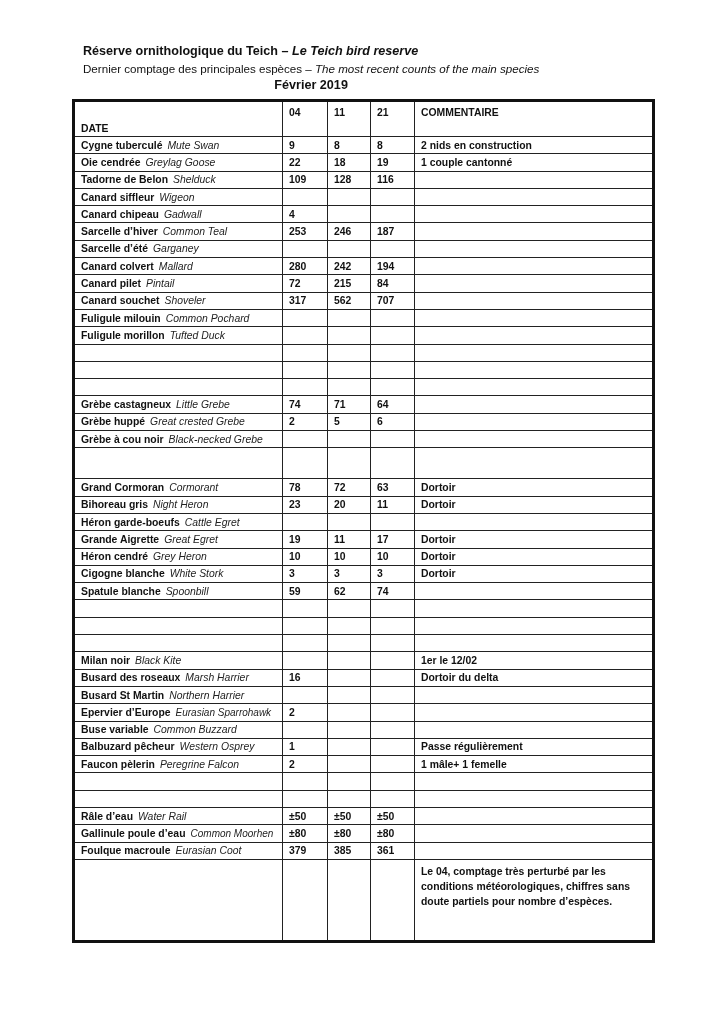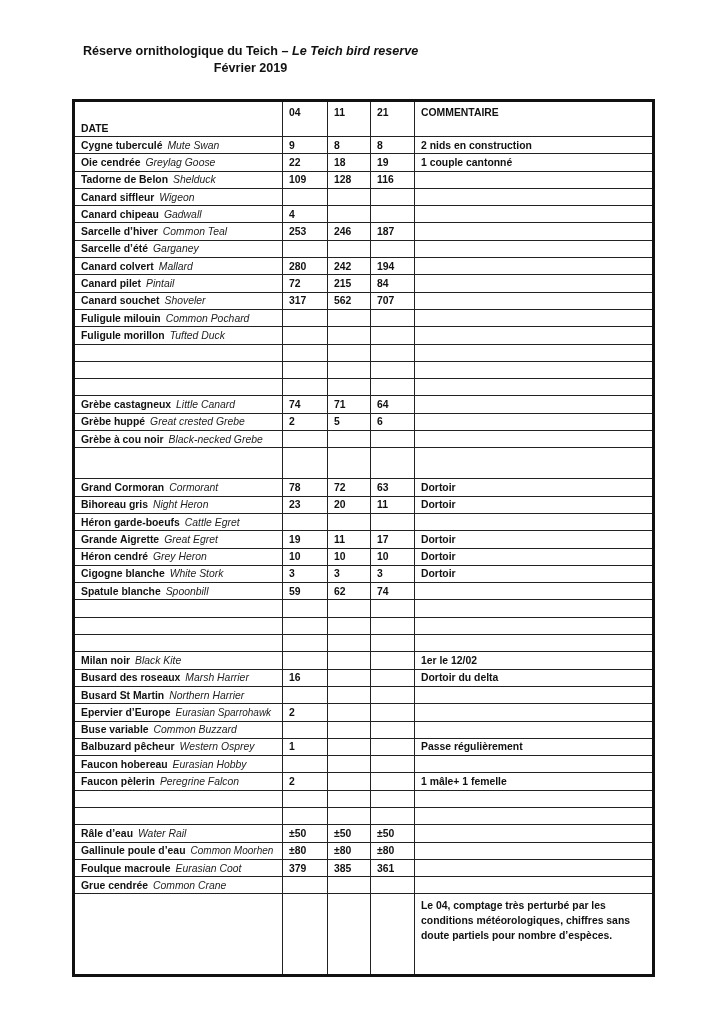--- a/index.html
+++ b/index.html
@@ -21,20 +21,21 @@
   tr.head td.name { vertical-align: bottom; padding-bottom: 0; }
   tr.tall td { height: 30px; }
   tr.notes td { height: 76px; vertical-align: top; padding-top: 4px; }
   td.note { white-space: normal; line-height: 15px; padding-right: 8px; }
 </style>
 </head>
 <body>
 
 <div class="hdr">
   <div class="l1"><span>Réserve ornithologique du Teich – </span><i>Le Teich bird reserve</i></div>
+  <div class="l2"><span>Dernier comptage des principales espèces – </span><i>The most recent counts of the main species</i></div>
   <div class="l3">Février 2019</div>
 </div>
 
 <table>
   <colgroup>
     <col style="width:209px">
       <col style="width:45px">
       <col style="width:43px">
       <col style="width:44px">
       <col style="width:239px">
@@ -146,21 +147,21 @@
         <td></td>
       </tr>
       <tr>
         <td class="name"><span></span><span class="en"></span></td>
         <td></td>
         <td></td>
         <td></td>
         <td></td>
       </tr>
       <tr>
-        <td class="name"><span>Grèbe castagneux</span><span class="en">Little Canard</span></td>
+        <td class="name"><span>Grèbe castagneux</span><span class="en">Little Grebe</span></td>
         <td>74</td>
         <td>71</td>
         <td>64</td>
         <td></td>
       </tr>
       <tr>
         <td class="name"><span>Grèbe huppé</span><span class="en">Great crested Grebe</span></td>
         <td>2</td>
         <td>5</td>
         <td>6</td>
@@ -286,27 +287,20 @@
         <td></td>
       </tr>
       <tr>
         <td class="name"><span>Balbuzard pêcheur</span><span class="en">Western Osprey</span></td>
         <td>1</td>
         <td></td>
         <td></td>
         <td>Passe régulièrement</td>
       </tr>
       <tr>
-        <td class="name"><span>Faucon hobereau</span><span class="en">Eurasian Hobby</span></td>
-        <td></td>
-        <td></td>
-        <td></td>
-        <td></td>
-      </tr>
-      <tr>
         <td class="name"><span>Faucon pèlerin</span><span class="en">Peregrine Falcon</span></td>
         <td>2</td>
         <td></td>
         <td></td>
         <td>1 mâle+ 1 femelle</td>
       </tr>
       <tr>
         <td class="name"><span></span><span class="en"></span></td>
         <td></td>
         <td></td>
@@ -334,27 +328,20 @@
         <td>±80</td>
         <td></td>
       </tr>
       <tr>
         <td class="name"><span>Foulque macroule</span><span class="en">Eurasian Coot</span></td>
         <td>379</td>
         <td>385</td>
         <td>361</td>
         <td></td>
       </tr>
-      <tr>
-        <td class="name"><span>Grue cendrée</span><span class="en">Common Crane</span></td>
-        <td></td>
-        <td></td>
-        <td></td>
-        <td></td>
-      </tr>
       <tr class="notes">
         <td class="name"><span></span><span class="en"></span></td>
         <td></td>
         <td></td>
         <td></td>
         <td class="note">Le  04, comptage très perturbé par les conditions météorologiques, chiffres sans doute  partiels pour nombre d’espèces.</td>
       </tr>
     </tbody>
 </table>
 

